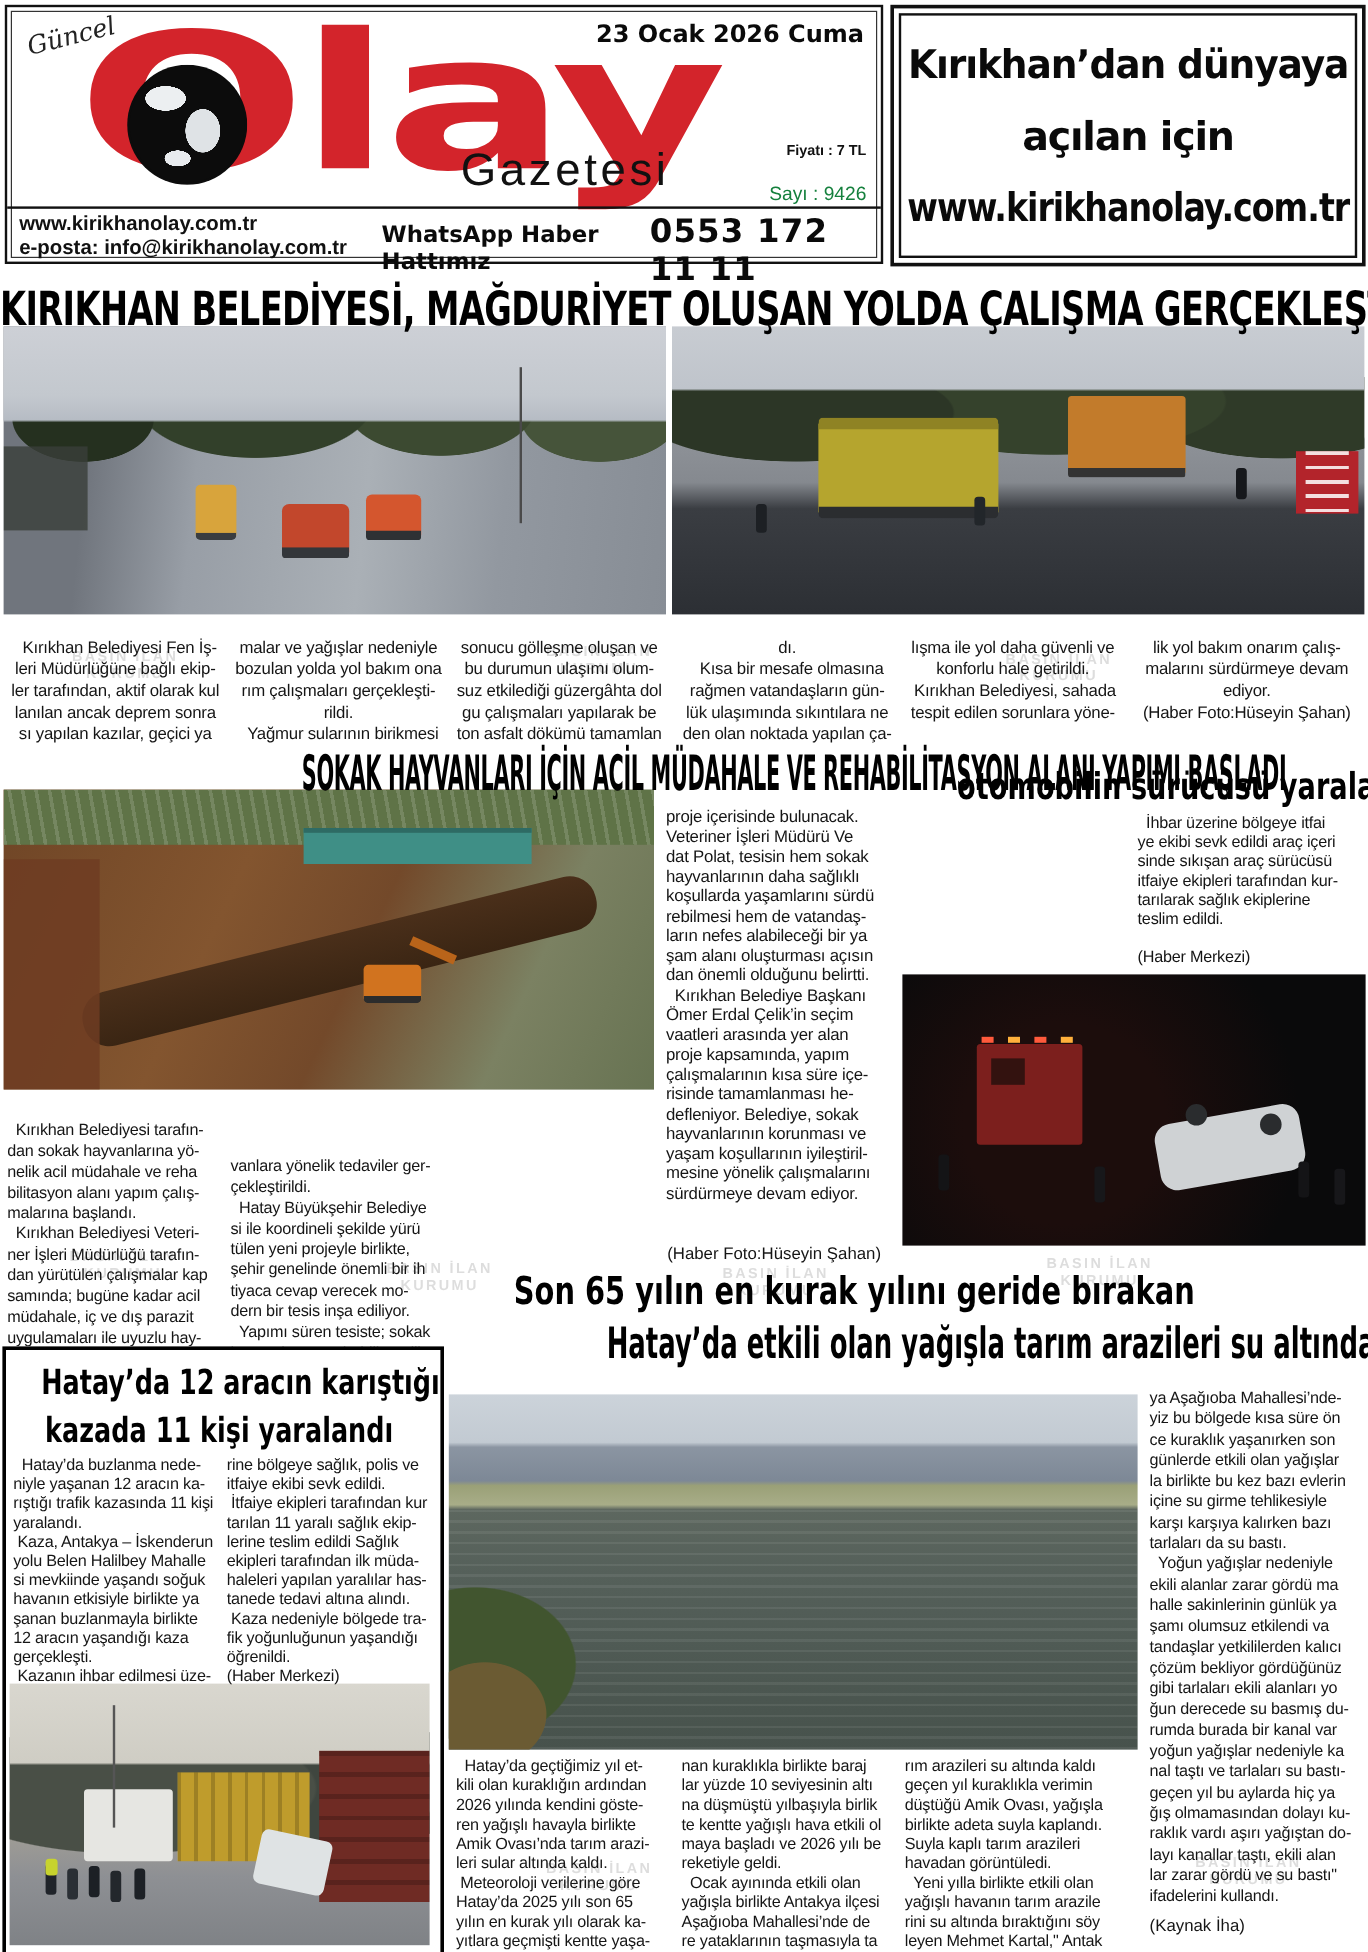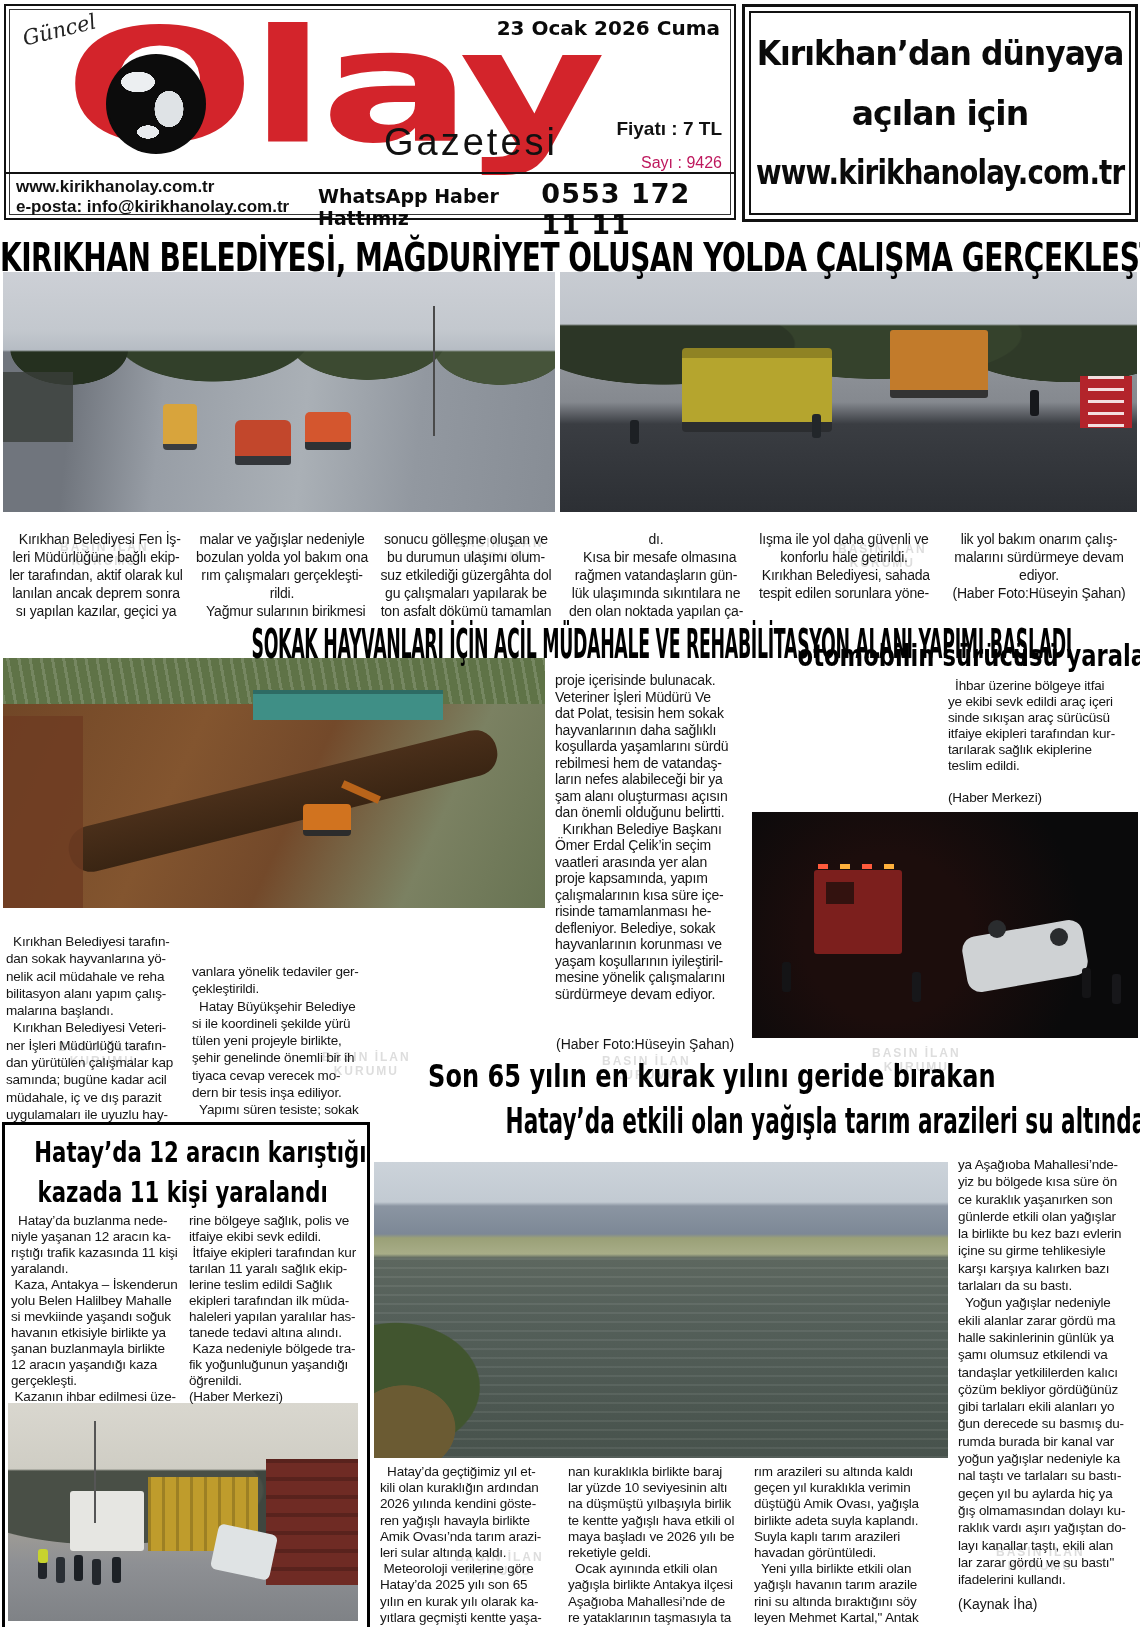--- a/index.html
+++ b/index.html
@@ -72,22 +72,22 @@
   <div class="wm" style="left:455px;top:1550px;">BASIN İLAN
 KURUMU</div>
 
   <div class="box" style="left:4px;top:4px;width:728px;height:212px;">
     <div class="innerline"></div>
     <div class="abs" style="left:16px;top:12px;font:italic 21px 'DejaVu Serif',serif;transform:rotate(-14deg);color:#222;z-index:3;">Güncel</div>
     <div class="logo" style="left:58px;top:2px;">Olay</div>
     <div class="globe" style="left:100px;top:48px;"></div>
     <div class="abs" style="left:378px;top:115px;font:38px 'Liberation Sans',sans-serif;letter-spacing:3px;color:#111;z-index:3;">Gazetesi</div>
     <div class="abs" style="right:14px;top:10px;font-family:'DejaVu Sans',sans-serif;font-weight:800;font-size:20px;color:#0a0a0a;z-index:3;">23 Ocak 2026 Cuma</div>
-    <div class="abs" style="right:12px;top:112px;font-weight:bold;font-size:19px;color:#111;z-index:3;">Fiyatı : 7 TL</div>
-    <div class="abs" style="right:12px;top:148px;font-size:16px;color:#be185d;z-index:3;">Sayı : 9426</div>
+    <div class="abs" style="right:12px;top:112px;font-weight:bold;font-size:12px;color:#111;z-index:3;">Fiyatı : 7 TL</div>
+    <div class="abs" style="right:12px;top:148px;font-size:16px;color:#15803d;z-index:3;">Sayı : 9426</div>
     <div class="abs" style="left:0;right:0;top:166px;border-top:2px solid #111;height:44px;z-index:3;">
       <div class="abs" style="left:10px;top:3px;font-weight:bold;font-size:17px;color:#111;">www.kirikhanolay.com.tr</div>
       <div class="abs" style="left:10px;top:23px;font-weight:bold;font-size:17px;color:#111;">e-posta: info@kirikhanolay.com.tr</div>
       <div class="abs" style="left:312px;top:4px;display:flex;align-items:baseline;gap:8px;">
         <span style="font-family:'DejaVu Sans',sans-serif;font-weight:800;font-size:19px;color:#0a0a0a;">WhatsApp Haber Hattımız</span>
         <span style="font-family:'DejaVu Sans',sans-serif;font-weight:800;font-size:27px;letter-spacing:1px;color:#0a0a0a;">0553 172 11 11</span>
       </div>
     </div>
   </div>
 

